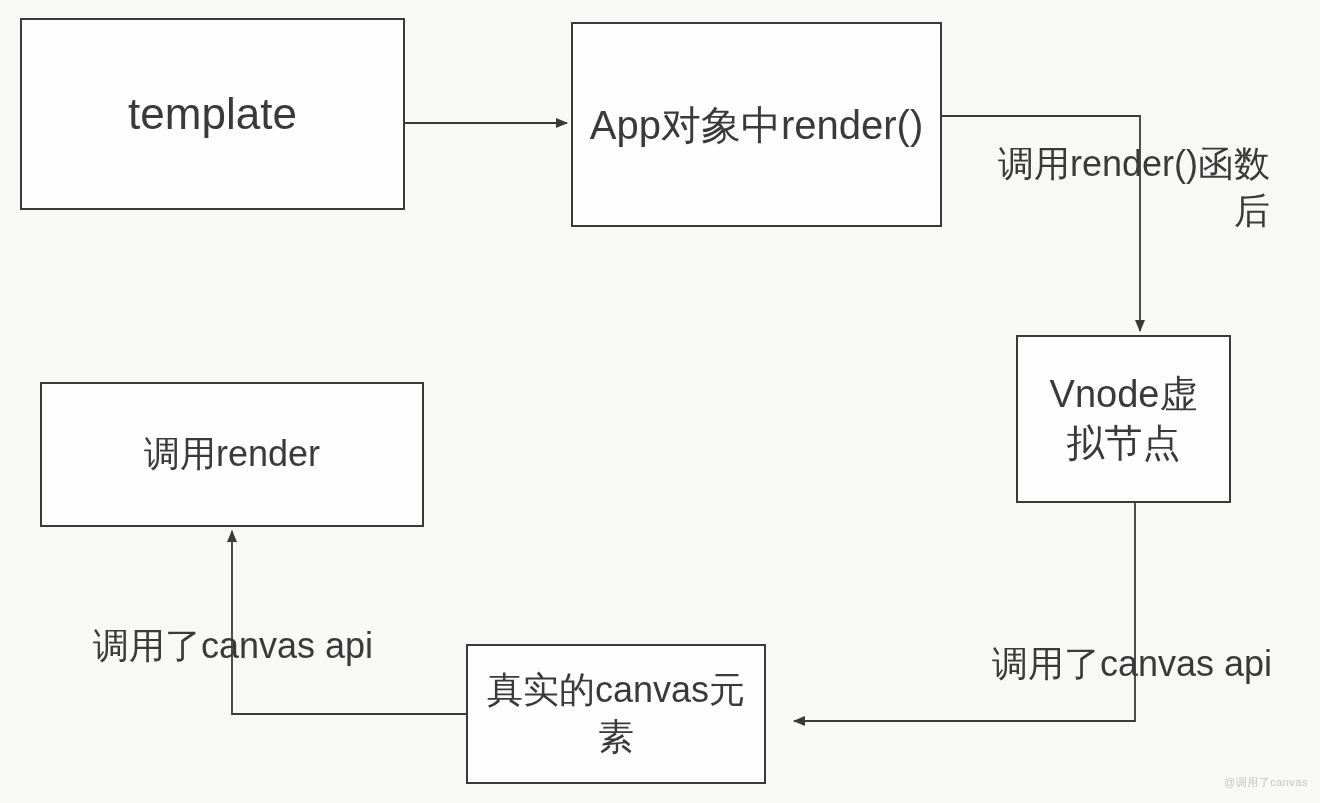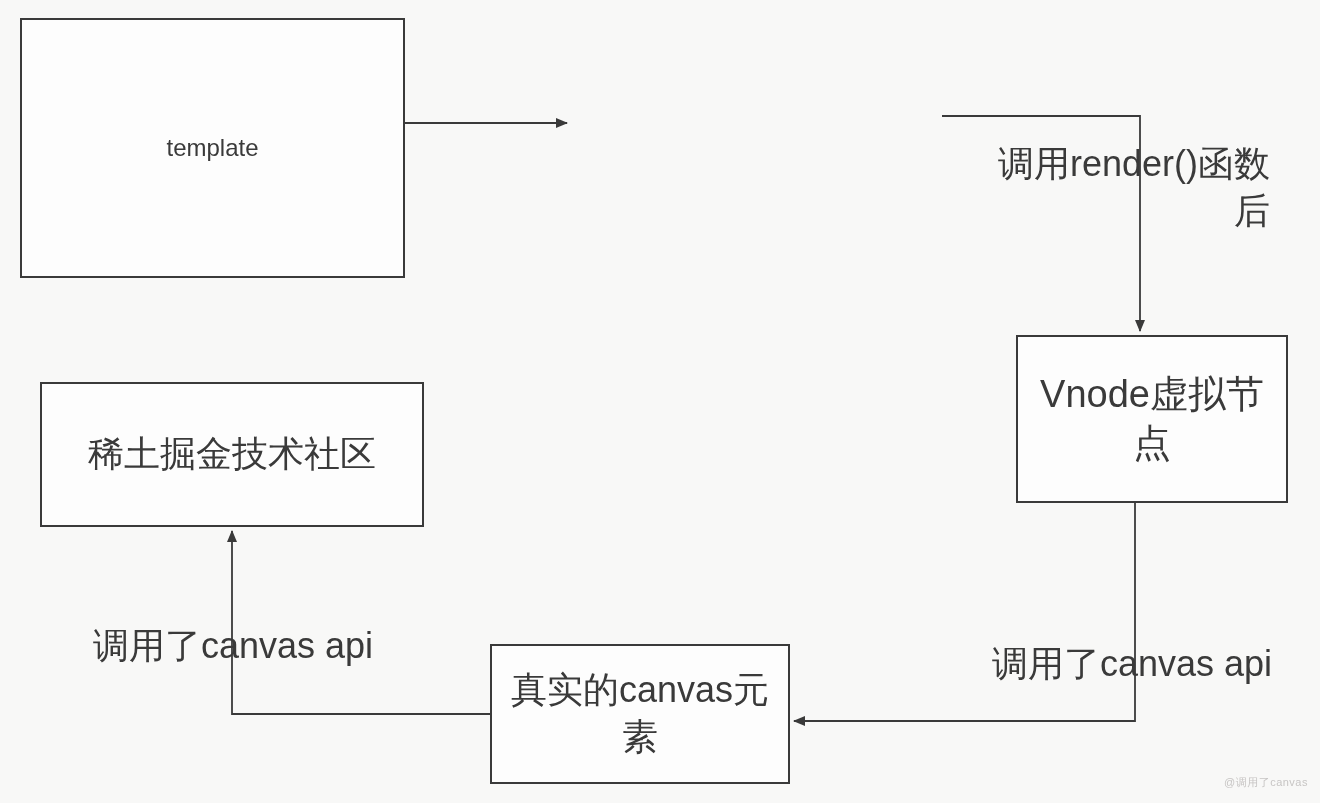--- a/index.html
+++ b/index.html
@@ -25,25 +25,25 @@
     position: absolute;
     background: #fdfdfd;
     border: 2px solid #3a3a3a;
     display: flex;
     align-items: center;
     justify-content: center;
     text-align: center;
     color: #3a3a3a;
     line-height: 1.3;
   }
-  .node-template   { left: 20px;   top: 18px;  width: 385px; height: 260px; font-size: 24px; }
+  .node-template   { left: 20px;   top: 18px;  width: 385px; height: 192px; font-size: 44px; }
   .node-app        { left: 571px;  top: 22px;  width: 371px; height: 205px; font-size: 40px; }
-  .node-vnode      { left: 1016px; top: 335px; width: 272px; height: 168px; font-size: 38px; padding: 7px 14px; }
+  .node-vnode      { left: 1016px; top: 335px; width: 215px; height: 168px; font-size: 38px; padding: 7px 14px; }
   .node-platform   { left: 40px;   top: 382px; width: 384px; height: 145px; font-size: 36px; }
-  .node-real       { left: 490px;  top: 644px; width: 300px; height: 140px; font-size: 36px; padding: 0 8px; }
+  .node-real       { left: 466px;  top: 644px; width: 300px; height: 140px; font-size: 36px; padding: 0 8px; }
   .edge-label {
     position: absolute;
     font-size: 36px;
     line-height: 1.3;
     color: #3a3a3a;
     text-align: right;
     white-space: nowrap;
   }
   .label-call-render {
     left: 990px; top: 141px; width: 280px;
@@ -74,27 +74,30 @@
     <path d="M 405 123 L 567 123" marker-end="url(#arrow)"></path>
     <path d="M 942 116 L 1140 116 L 1140 331" marker-end="url(#arrow)"></path>
     <path d="M 1135 503 L 1135 721 L 794 721" marker-end="url(#arrow)"></path>
     <path d="M 490 714 L 232 714 L 232 531" marker-end="url(#arrow)"></path>
   </svg>
 
   <div class="node node-template">
     <span>template</span>
   </div>
 
+  <div class="node node-app">
+    <span>App对象中render()</span>
+  </div>
 
   <div class="node node-vnode">
     <span>Vnode虚拟节点</span>
   </div>
 
   <div class="node node-platform">
-    <span>稀土掘金技术社区</span>
+    <span>调用render</span>
   </div>
 
   <div class="node node-real">
     <span>真实的canvas元素</span>
   </div>
 
   <div class="edge-label label-call-render">调用render()函数后</div>
 
   <div class="edge-label label-api-right">调用了canvas api</div>
 

